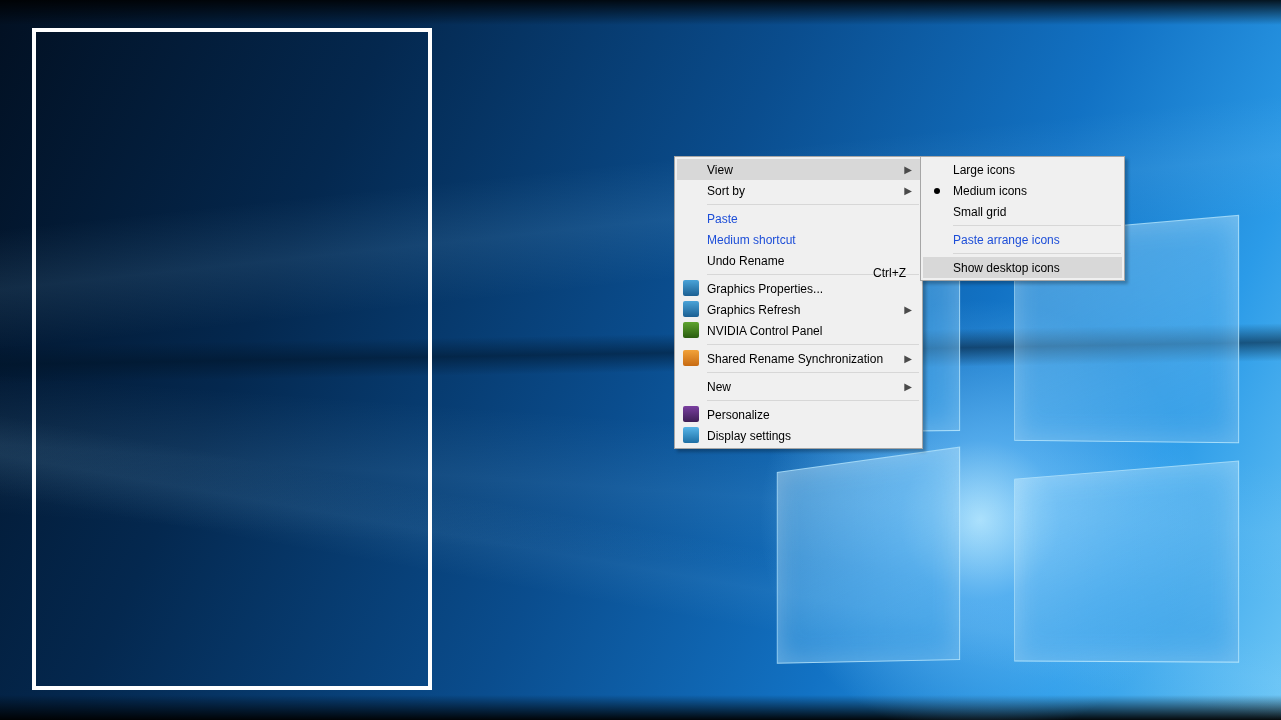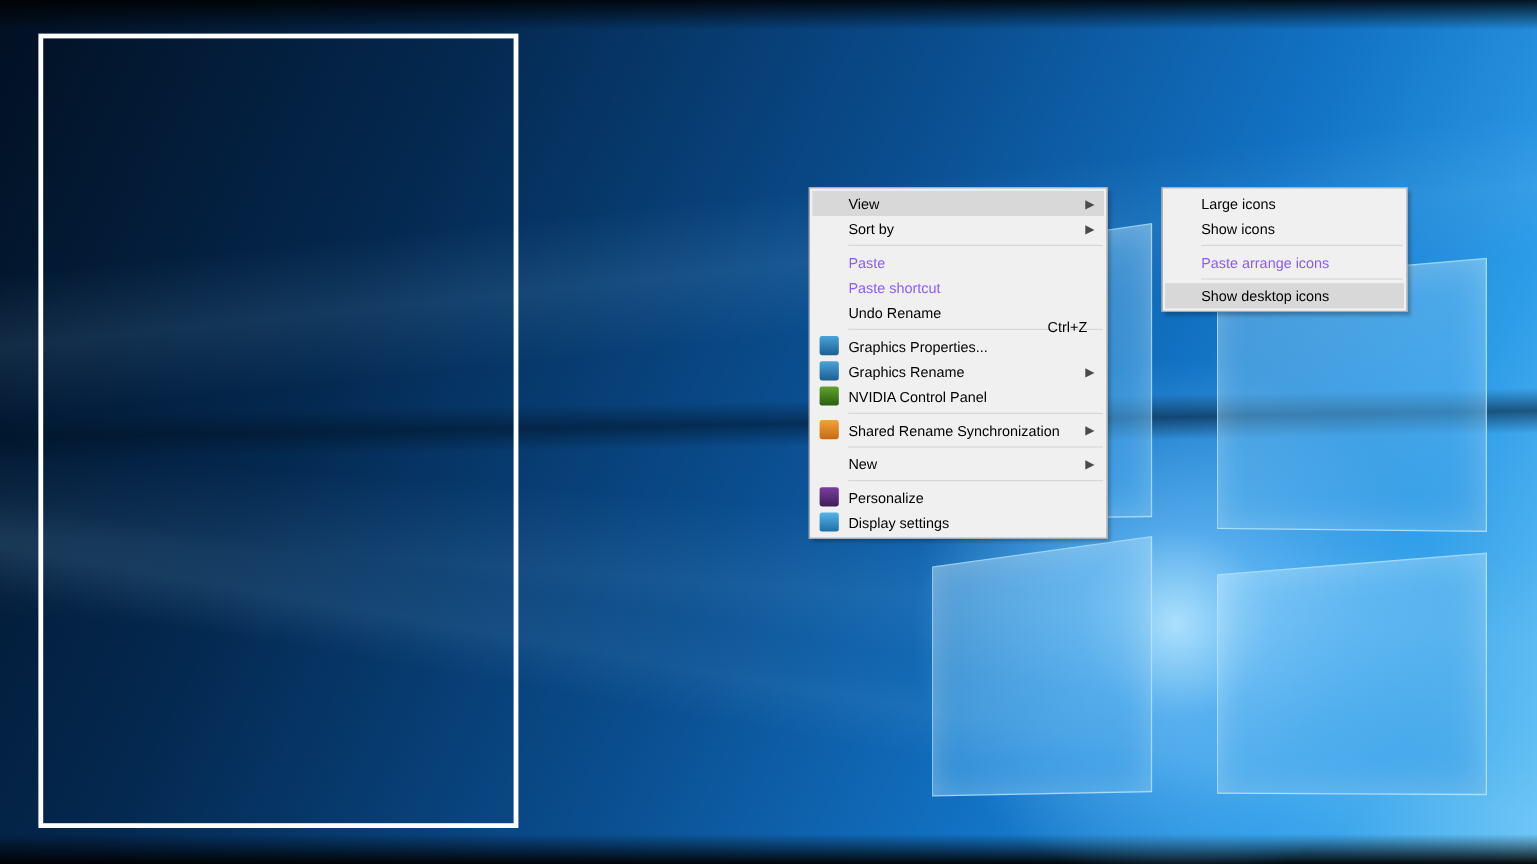--- a/index.html
+++ b/index.html
@@ -22,34 +22,34 @@
 .pane.b{left:1000px;top:225px;width:240px;height:215px;transform:perspective(900px) rotateY(-22deg) skewY(-2deg);}
 .pane.c{left:760px;top:460px;width:205px;height:200px;transform:perspective(900px) rotateY(-28deg) skewY(-4deg);}
 .pane.d{left:1000px;top:470px;width:240px;height:190px;transform:perspective(900px) rotateY(-22deg) skewY(-2deg);}
 
 #sel{position:absolute;left:32px;top:28px;width:400px;height:662px;border:4px solid #ffffff;box-sizing:border-box;}
 
 .ctx{position:absolute;background:#f0f0f0;border:1px solid #a6a6a6;box-shadow:3px 3px 3px rgba(0,0,0,0.25);
   padding:2px;}
 .ctx .row{display:flex;align-items:center;height:21px;position:relative;padding:0 30px 0 30px;white-space:nowrap;text-align:right;}
 .ctx .row.hover{background:#d8d8d8;}
-.ctx .row.disabled{color:#8b5cf6;}
+.ctx .row.disabled{color:#1d4ed8;}
 .ctx .sep{height:1px;margin:3px 1px 3px 30px;background:#d7d7d7;}
 .ctx .arrow{position:absolute;right:8px;top:5px;font-size:10px;color:#4a4a4a;}
 .ctx .key{position:absolute;right:14px;margin-top:24px;}
 .ctx .ico{position:absolute;left:6px;top:2px;width:16px;height:16px;border-radius:2px;}
 .ctx .bullet{position:absolute;left:11px;top:8px;width:6px;height:6px;border-radius:50%;background:#000;}
 
 .ic-intel{background:linear-gradient(#4aa3d8,#1b5f92);}
 .ic-nvidia{background:linear-gradient(#5fa42f,#2a5d10);}
 .ic-sync{background:linear-gradient(#f2a23a,#c76a12);}
 .ic-disp{background:linear-gradient(#57b5e8,#1d6fa5);}
 .ic-pers{background:linear-gradient(#7a3fa0,#3d1e55);}
 #menu1{left:674px;top:156px;width:243px;}
-#menu2{left:968px;top:156px;width:199px;}
+#menu2{left:920px;top:156px;width:199px;}
 </style>
 </head>
 <body>
 
 <div id="desktop">
 
   <div class="beam" style="top:150px;transform:rotate(-6deg);height:120px;opacity:0.4;"></div>
   <div class="beam dark" style="top:332px;transform:rotate(-1deg);height:38px;"></div>
   <div class="beam" style="top:430px;transform:rotate(4deg);height:140px;opacity:0.35;"></div>
   <div class="beam" style="top:560px;transform:rotate(10deg);height:80px;opacity:0.3;"></div>
@@ -68,34 +68,34 @@
     </div>
     <div class="row">
       <span>Sort by</span>
       <span class="arrow">▶</span>
     </div>
     <div class="sep"></div>
     <div class="row disabled">
       <span>Paste</span>
     </div>
     <div class="row disabled">
-      <span>Paste shortcut</span>
+      <span>Medium shortcut</span>
     </div>
     <div class="row">
       <span>Undo Rename</span>
       <span class="key">Ctrl+Z</span>
     </div>
     <div class="sep"></div>
     <div class="row">
       <span class="ico ic-intel"></span>
       <span>Graphics Properties...</span>
     </div>
     <div class="row">
       <span class="ico ic-intel"></span>
-      <span>Graphics Rename</span>
+      <span>Graphics Refresh</span>
       <span class="arrow">▶</span>
     </div>
     <div class="row">
       <span class="ico ic-nvidia"></span>
       <span>NVIDIA Control Panel</span>
     </div>
     <div class="sep"></div>
     <div class="row">
       <span class="ico ic-sync"></span>
       <span>Shared Rename Synchronization</span>
@@ -115,21 +115,25 @@
       <span class="ico ic-disp"></span>
       <span>Display settings</span>
     </div>
   </div>
 
   <div id="menu2" class="ctx">
     <div class="row">
       <span>Large icons</span>
     </div>
     <div class="row">
-      <span>Show icons</span>
+      <span class="bullet"></span>
+      <span>Medium icons</span>
+    </div>
+    <div class="row">
+      <span>Small grid</span>
     </div>
     <div class="sep"></div>
     <div class="row disabled">
       <span>Paste arrange icons</span>
     </div>
     <div class="sep"></div>
     <div class="row hover">
       <span>Show desktop icons</span>
     </div>
   </div>

